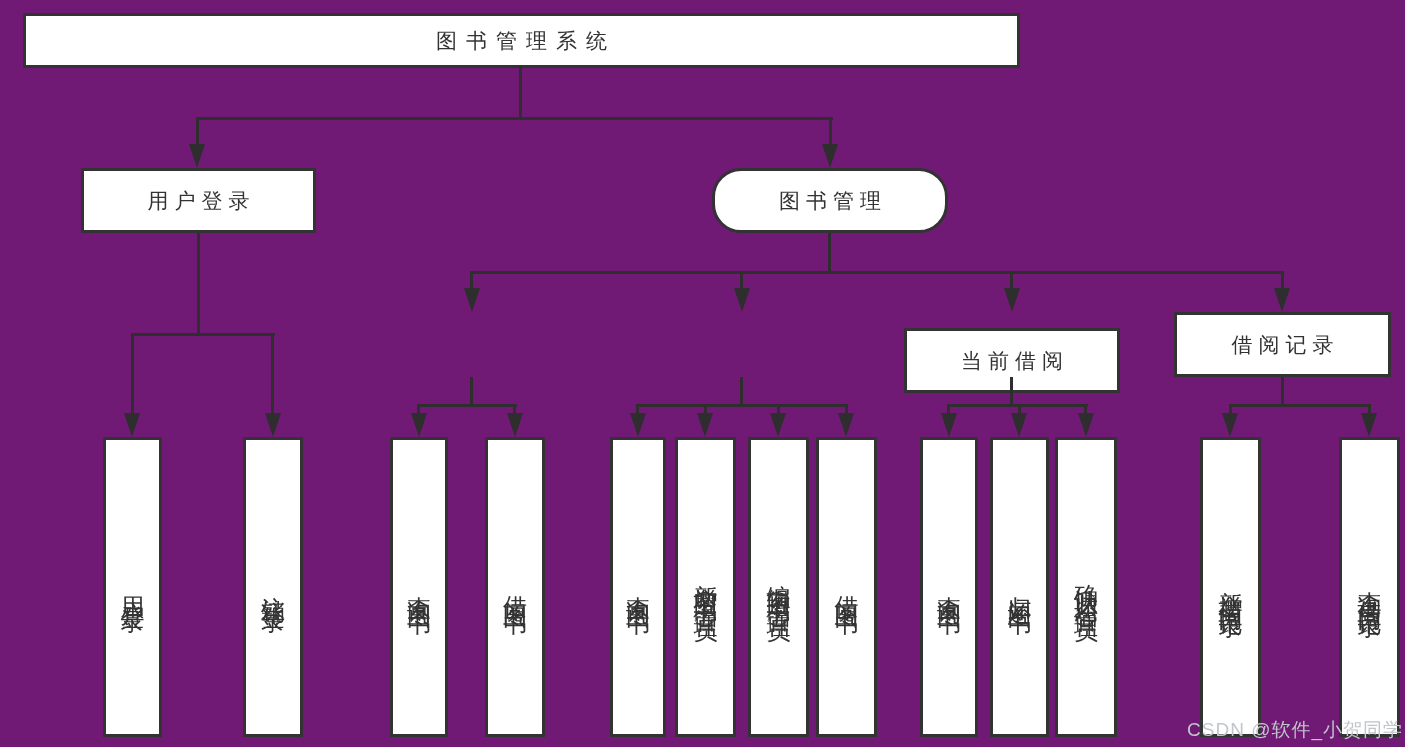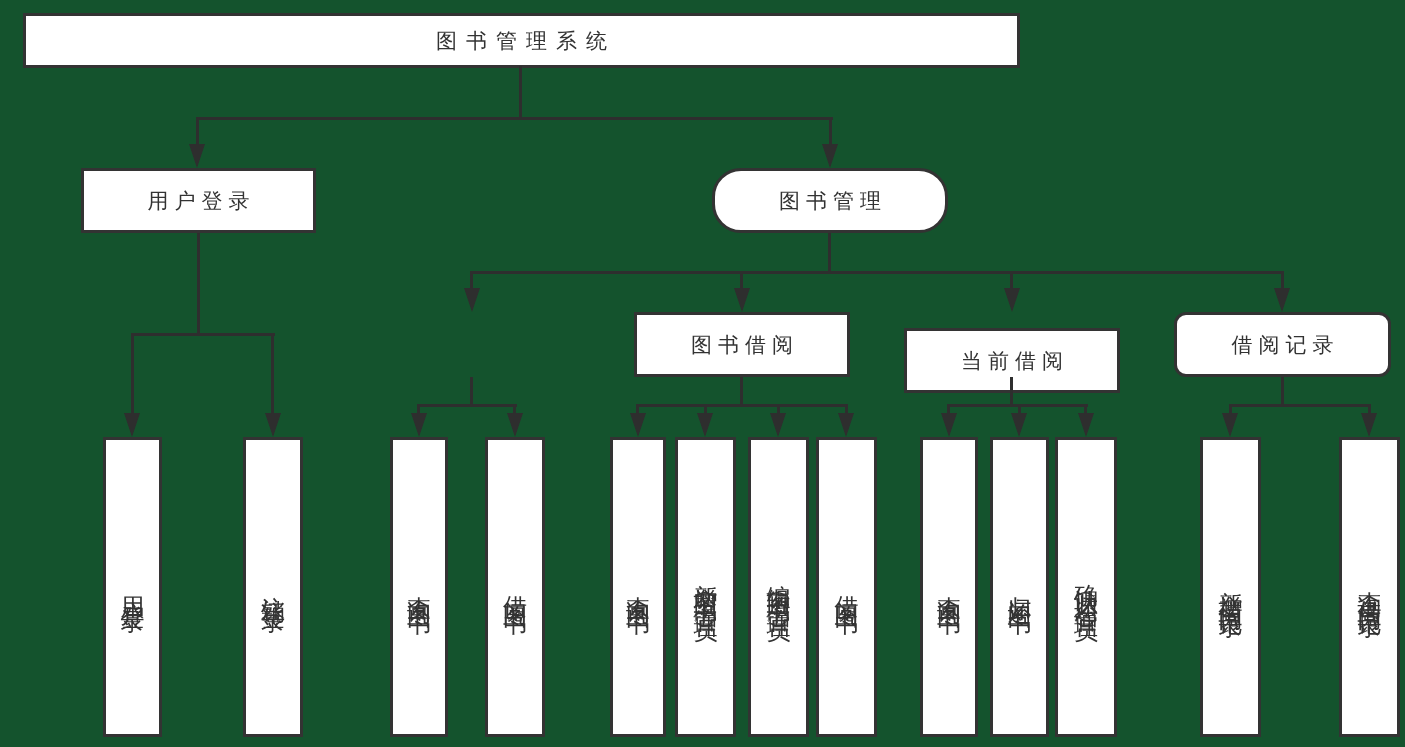--- a/index.html
+++ b/index.html
@@ -1,20 +1,20 @@
 <!DOCTYPE html>
 <html><head>
 <meta charset="utf-8">
 <style>
   html, body { margin: 0; padding: 0; background: #ffffff; }
   #canvas {
     position: relative;
     width: 1405px;
     height: 747px;
-    background: #14532d;
+    background: #701a75;
     overflow: hidden;
     font-family: "Liberation Sans", "DejaVu Sans", sans-serif;
     color: #333333;
   }
   .node, .vnode {
     position: absolute;
     box-sizing: border-box;
     background: #ffffff;
     border: 3px solid #333333;
     display: flex;
@@ -61,27 +61,24 @@
     <span>图书管理系统</span>
   </div>
 
   <div class="node" style="left:81px; top:168px; width:235px; height:65px;">
     <span>用户登录</span>
   </div>
   <div class="node" style="left:712px; top:168px; width:236px; height:65px;border-radius:29px;">
     <span>图书管理</span>
   </div>
 
-  <div class="node" style="left:634px; top:312px; width:216px; height:65px;">
-    <span>图书借阅</span>
-  </div>
   <div class="node" style="left:904px; top:328px; width:216px; height:65px;">
     <span>当前借阅</span>
   </div>
-  <div class="node" style="left:1174px; top:312px; width:217px; height:65px;border-radius:12px;">
+  <div class="node" style="left:1174px; top:312px; width:217px; height:65px;">
     <span>借阅记录</span>
   </div>
 
   <div class="vnode" style="left:103px; width:59px;">
     <span class="vlabel">用户登录</span>
   </div>
   <div class="vnode" style="left:243px; width:60px;">
     <span class="vlabel">注销登录</span>
   </div>
   <div class="vnode" style="left:390px; width:58px;">
@@ -170,14 +167,15 @@
   <div class="vline" style="left:1084px; top:404px; height:13px;"></div>
   <div class="arrow" style="left:1078px; top:413px;"></div>
 
   <div class="vline" style="left:1281px; top:377px; height:29px;"></div>
   <div class="hline" style="left:1229px; top:404px; width:142px;"></div>
   <div class="vline" style="left:1229px; top:404px; height:13px;"></div>
   <div class="arrow" style="left:1222px; top:413px;"></div>
   <div class="vline" style="left:1368px; top:404px; height:13px;"></div>
   <div class="arrow" style="left:1361px; top:413px;"></div>
 
+  <div class="watermark">CSDN @软件_小贺同学</div>
 
 </div>
 
 </body></html>

